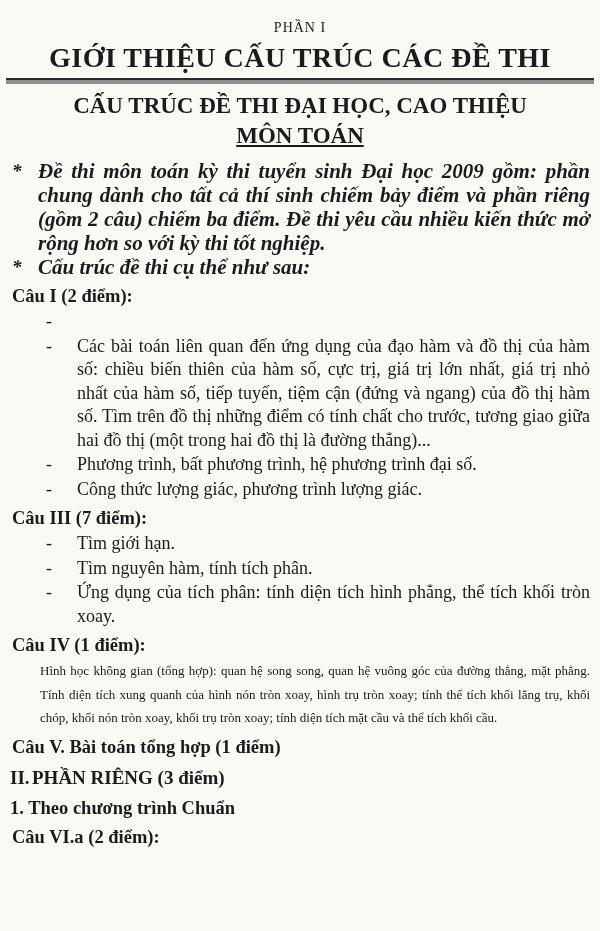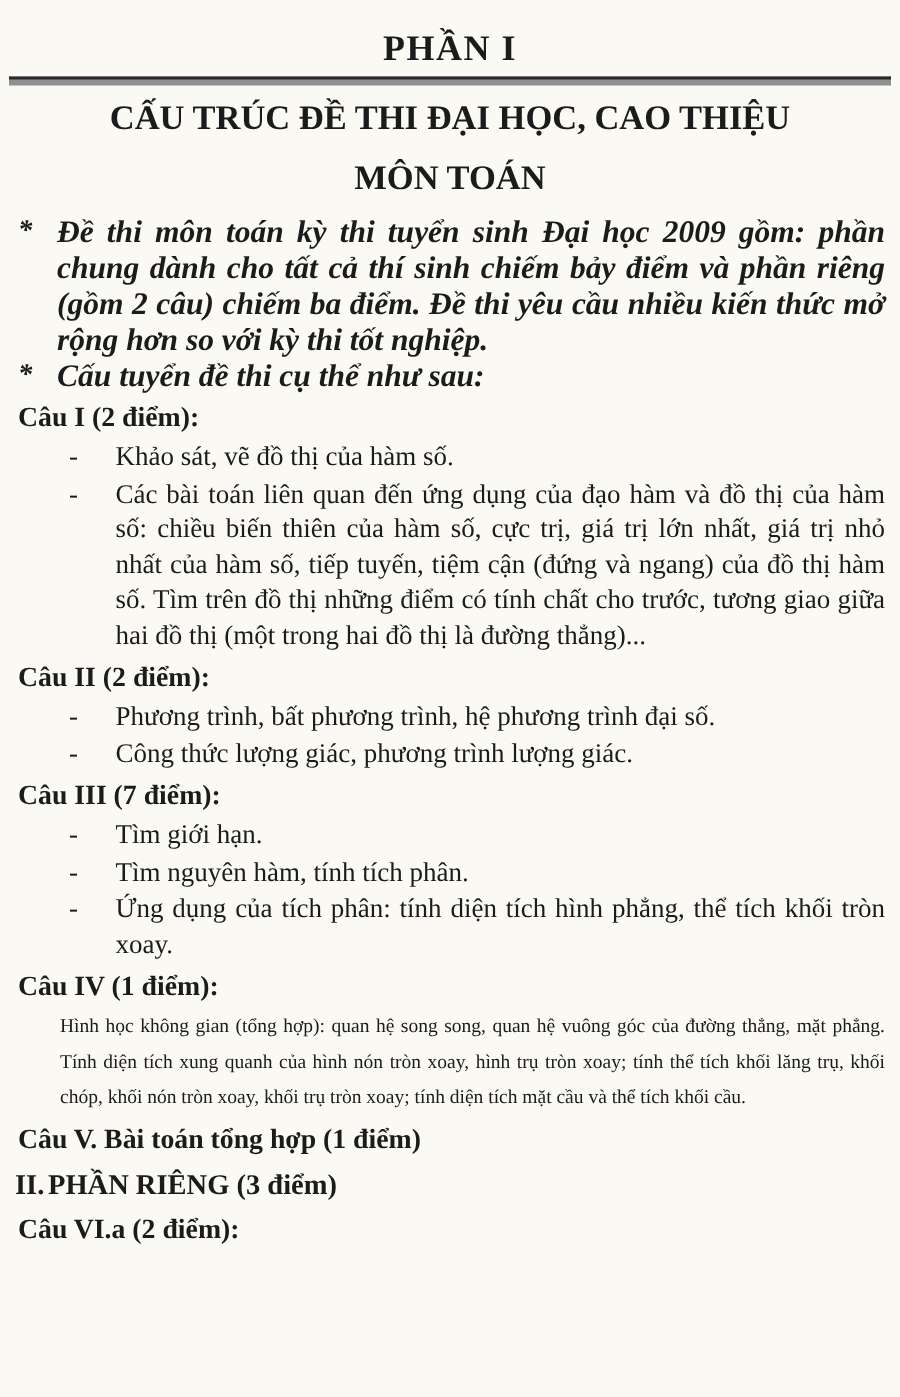--- a/index.html
+++ b/index.html
@@ -10,25 +10,25 @@
     margin:0 auto;
     background:#faf9f3;
     color:#1b1b1b;
     font-family:"Liberation Serif","DejaVu Serif",serif;
     box-sizing:border-box;
     padding:14px 10px 0 10px;
     overflow:hidden;
   }
   
   .hdr{text-align:center;}
-  .part-label{font-size:24px;font-weight:bold;letter-spacing:1px;margin-top:6px;}
+  .part-label{font-size:14px;font-weight:normal;letter-spacing:1px;margin-top:6px;}
   .page-title{font-size:28px;font-weight:bold;letter-spacing:.5px;margin-top:6px;line-height:1.15;}
   .title-rule{height:4px;background:#8f8f8f;border-top:2px solid #2b2b2b;margin:4px -4px 8px -4px;}
   .subtitle{font-size:23px;font-weight:bold;margin-top:6px;line-height:1.2;}
-  .subject{font-size:23px;font-weight:bold;margin-top:12px;line-height:1.2;}
+  .subject{font-size:23px;font-weight:bold;margin-top:2px;line-height:1.2;text-decoration:underline;}
   
   .intro{margin-top:10px;}
   .star-row{display:flex;align-items:flex-start;}
   .star-marker{flex:0 0 26px;font-size:19px;font-weight:bold;font-style:italic;line-height:24px;text-align:left;padding-left:2px;}
   .star-text{margin:0;flex:1;font-size:21px;font-weight:bold;font-style:italic;line-height:24px;text-align:justify;}
   .star-text.nojust{text-align:left;}
   
   .h-roman{font-size:19px;font-weight:bold;margin:7px 0 2px 0;line-height:24px;}
   .h-roman .rn{display:inline-block;min-width:22px;}
   .h-cau{font-size:18.5px;font-weight:bold;margin:5px 0 2px 2px;line-height:24px;}
@@ -40,49 +40,48 @@
   .indent-para{margin:1px 0 1px 0;padding-left:30px;font-size:13px;line-height:23.5px;text-align:justify;}
   .h-num{font-size:18.5px;font-weight:bold;margin:6px 0 2px 0;line-height:24px;}
 </style>
 </head>
 <body>
 
 <div class="page">
 
   <div class="hdr">
     <div class="part-label">PHẦN I</div>
+    <div class="page-title">GIỚI THIỆU CẤU TRÚC CÁC ĐỀ THI</div>
     <div class="title-rule"></div>
     <div class="subtitle">CẤU TRÚC ĐỀ THI ĐẠI HỌC, CAO THIỆU</div>
     <div class="subject">MÔN TOÁN</div>
   </div>
 
   <div class="intro">
     <div class="star-row">
       <span class="star-marker">*</span>
       <p class="star-text">Đề thi môn toán kỳ thi tuyển sinh Đại học 2009 gồm: phần chung dành cho tất cả thí sinh chiếm bảy điểm và phần riêng (gồm 2 câu) chiếm ba điểm. Đề thi yêu cầu nhiều kiến thức mở rộng hơn so với kỳ thi tốt nghiệp.</p>
     </div>
     <div class="star-row">
       <span class="star-marker">*</span>
-      <p class="star-text nojust">Cấu tuyển đề thi cụ thể như sau:</p>
+      <p class="star-text nojust">Cấu trúc đề thi cụ thể như sau:</p>
     </div>
   </div>
 
   <div>
 
     <div class="h-cau">Câu I (2 điểm):</div>
     <div class="dash-row">
       <span class="dash-marker">-</span>
-      <p class="dash-text">Khảo sát, vẽ đồ thị của hàm số.</p>
     </div>
     <div class="dash-row">
       <span class="dash-marker">-</span>
       <p class="dash-text">Các bài toán liên quan đến ứng dụng của đạo hàm và đồ thị của hàm số: chiều biến thiên của hàm số, cực trị, giá trị lớn nhất, giá trị nhỏ nhất của hàm số, tiếp tuyến, tiệm cận (đứng và ngang) của đồ thị hàm số. Tìm trên đồ thị những điểm có tính chất cho trước, tương giao giữa hai đồ thị (một trong hai đồ thị là đường thẳng)...</p>
     </div>
 
-    <div class="h-cau">Câu II (2 điểm):</div>
     <div class="dash-row">
       <span class="dash-marker">-</span>
       <p class="dash-text">Phương trình, bất phương trình, hệ phương trình đại số.</p>
     </div>
     <div class="dash-row">
       <span class="dash-marker">-</span>
       <p class="dash-text">Công thức lượng giác, phương trình lượng giác.</p>
     </div>
 
     <div class="h-cau">Câu III (7 điểm):</div>
@@ -103,18 +102,19 @@
     <p class="indent-para">Hình học không gian (tổng hợp): quan hệ song song, quan hệ vuông góc của đường thẳng, mặt phẳng. Tính diện tích xung quanh của hình nón tròn xoay, hình trụ tròn xoay; tính thể tích khối lăng trụ, khối chóp, khối nón tròn xoay, khối trụ tròn xoay; tính diện tích mặt cầu và thể tích khối cầu.</p>
 
     <div class="h-cau">Câu V. Bài toán tổng hợp (1 điểm)</div>
   </div>
 
   <div>
     <div class="h-roman">
       <span class="rn">II.</span><span>PHẦN RIÊNG (3 điểm)</span>
     </div>
 
+    <div class="h-num">1. Theo chương trình Chuẩn</div>
 
     <div class="h-cau">Câu VI.a (2 điểm):</div>
 
   </div>
 
 </div>
 
 </body></html>

